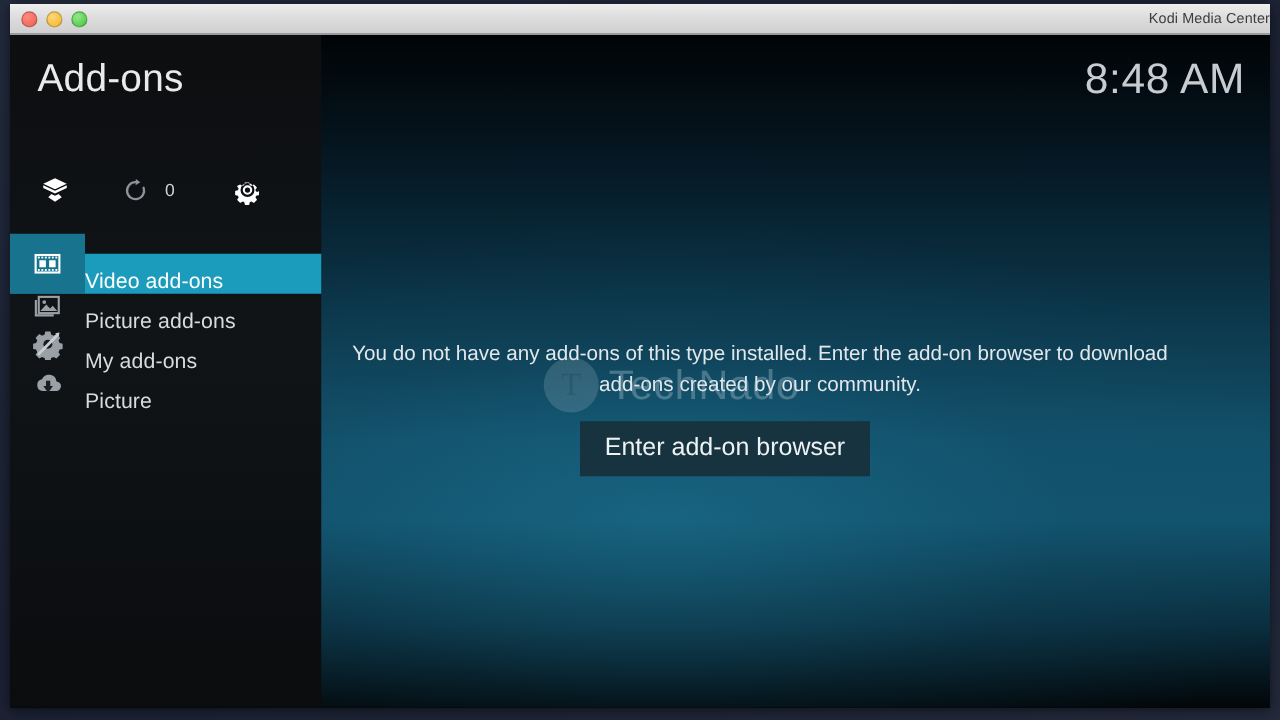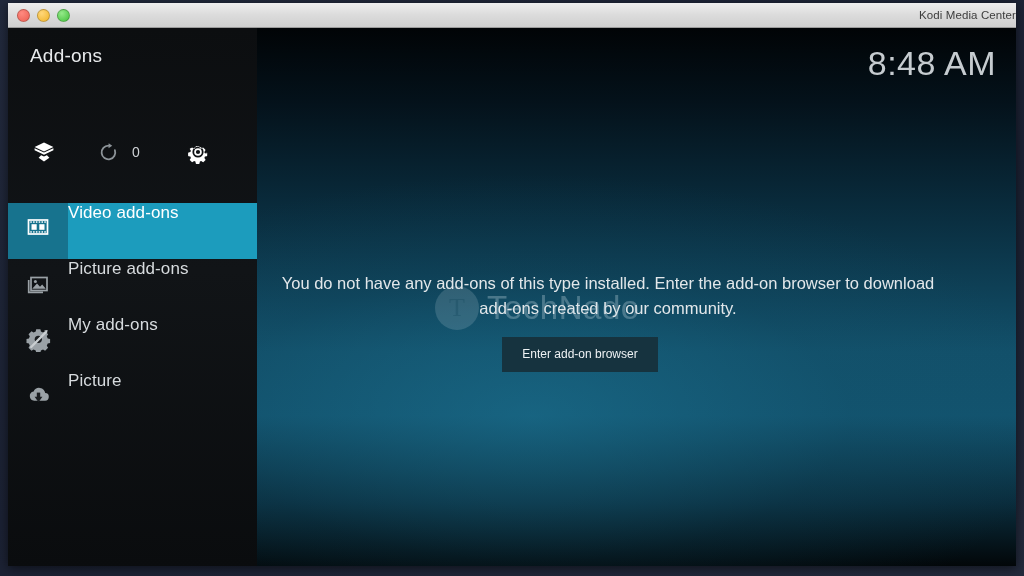--- a/index.html
+++ b/index.html
@@ -106,21 +106,21 @@
     background: linear-gradient(180deg, #0c0e10 0%, #111417 45%, #0a0c0e 100%);
   }
   #sidebar-header {
     height: 160px;
     position: relative;
   }
   #page-title {
     position: absolute;
     left: 22px;
     top: 17px;
-    font-size: 19px;
+    font-size: 31px;
     color: #e8eaec;
     font-weight: normal;
     letter-spacing: 0.2px;
   }
   #toolbar {
     position: absolute;
     left: 0;
     top: 100px;
     width: 249px;
     height: 48px;
@@ -142,23 +142,23 @@
 
   
   #menu {
     position: absolute;
     left: 0;
     top: 175px;
     width: 249px;
   }
   .menu-item {
     position: relative;
-    height: 56px;
-    display: flex;
-    align-items: flex-start;
+    height: 32px;
+    display: flex;
+    align-items: flex-end;
     cursor: pointer;
   }
   .menu-icon-box {
     width: 60px;
     height: 48px;
     display: flex;
     align-items: center;
     justify-content: center;
     flex: none;
   }
@@ -209,21 +209,21 @@
     color: #e2e7ea;
     margin: 0 auto;
     width: 660px;
   }
   #enter-browser-button {
     display: inline-block;
     margin-top: 16px;
     padding: 10px 20px 11px;
     background: #16333f;
     color: #eef2f4;
-    font-size: 12px;
+    font-size: 20px;
     border: none;
     cursor: pointer;
     font-family: "Liberation Sans", sans-serif;
   }
 
   
   #watermark {
     position: absolute;
     left: 178px;
     top: 258px;

